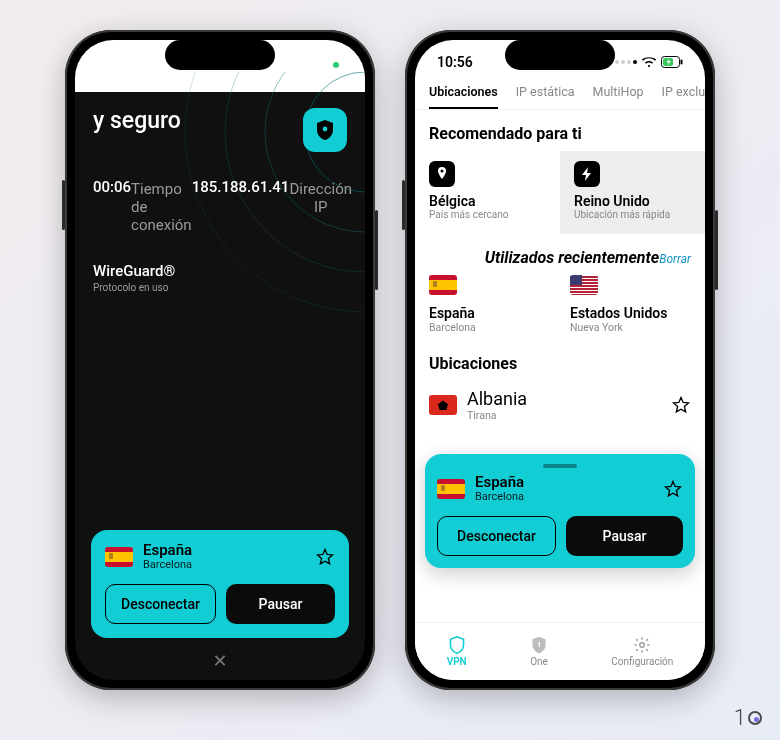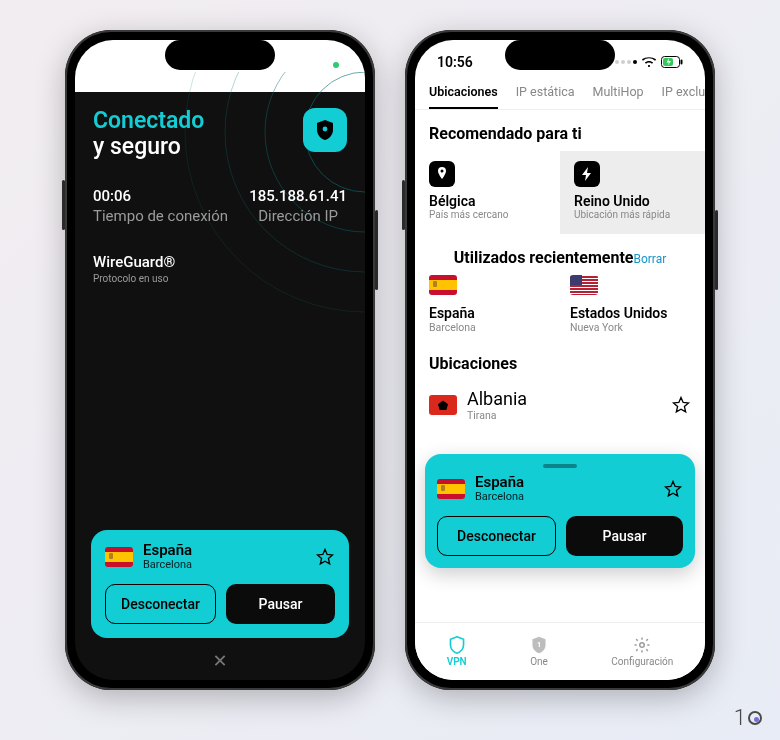--- a/index.html
+++ b/index.html
@@ -65,21 +65,21 @@
   .wave-wrap { position: absolute; right: -60px; top: -20px; width: 260px; height: 260px; pointer-events:none; }
   .wave-wrap svg { position:absolute; inset:0; }
   .title-row { display:flex; justify-content:space-between; align-items:flex-start; position:relative; z-index:2; }
   .title-connected { font-size: 23px; font-weight: 600; color: var(--cyan); line-height:1.15; }
   .title-secure { font-size: 23px; font-weight: 500; color: var(--white); line-height:1.15; }
   .shield-badge {
     width: 44px; height: 44px; border-radius: 12px;
     background: var(--cyan); display:flex; align-items:center; justify-content:center;
   }
   .metrics { display:flex; justify-content:space-between; margin-top: 26px; position:relative; z-index:2; }
-  .metric { display:flex; flex-direction:column; }
+  .metric { display:flex; flex-direction:row; }
   .metric.right { text-align:center; }
   .metric .val { font-size: 15px; font-weight: 500; }
   .metric .lbl { font-size: 15px; color: var(--light-txt); margin-top:2px; }
   .proto { margin-top: 28px; position:relative; z-index:2; }
   .proto .val { font-size: 15px; font-weight:500; }
   .proto .lbl { font-size: 10px; color: var(--light-txt); margin-top:2px; }
   .filler { flex:1; }
   .conn-card {
     background: var(--cyan);
     border-radius: 16px;
@@ -128,21 +128,21 @@
   .tab { padding-bottom:8px; white-space:nowrap; }
   .tab.active { color:#000; font-weight:600; border-bottom:2px solid #000; }
   .scroll { flex:1; overflow:hidden; position:relative; }
   .section-h { font-size:16px; font-weight:700; padding:14px 14px 8px; }
   .reco { display:flex; }
   .reco-card { flex:1; padding:10px 14px 14px; }
   .reco-card:last-child { background:#ededed; }
   .ic-sq { width:26px; height:26px; border-radius:6px; background:#000; color:#fff; display:flex; align-items:center; justify-content:center; margin-bottom:6px; }
   .reco .name { font-size:14px; font-weight:600; }
   .reco .sub { font-size:10px; color:#888; }
-  .row-head { display:flex; justify-content:center; align-items:baseline; padding:14px 14px 4px; }
+  .row-head { display:flex; justify-content:flex-end; align-items:baseline; padding:14px 14px 4px;font-style:italic; }
   .row-head .h { font-size:16px; font-weight:700; }
   .row-head .link { font-size:12px; color:#1595c9; }
   .recent { display:flex; padding:4px 14px 6px; gap:20px; }
   .recent .item { flex:1; }
   .recent .flag { margin-bottom:6px; }
   .recent .name { font-size:14px; font-weight:600; }
   .recent .sub { font-size:10.5px; color:#888; }
   .loc-row { display:flex; align-items:center; gap:10px; padding:8px 14px; }
   .loc-row .txt { flex:1; display:flex; flex-direction:column; line-height:1.15; }
   .loc-row .name { font-size:18px; font-weight:400; }
@@ -179,21 +179,20 @@
         <div class="wave-wrap">
           <svg viewBox="0 0 260 260">
             <circle cx="200" cy="60" r="60" stroke="#0e6f73" stroke-width="1" fill="none" opacity="0.6"></circle>
             <circle cx="200" cy="60" r="100" stroke="#0e6f73" stroke-width="1" fill="none" opacity="0.45"></circle>
             <circle cx="200" cy="60" r="140" stroke="#0e6f73" stroke-width="1" fill="none" opacity="0.3"></circle>
             <circle cx="200" cy="60" r="180" stroke="#0e6f73" stroke-width="1" fill="none" opacity="0.2"></circle>
           </svg>
         </div>
         <div class="title-row">
           <div>
-            <div class="title-connected">Conectado</div>
             <div class="title-secure">y seguro</div>
           </div>
           <div class="shield-badge">
             <svg width="20" height="22" viewBox="0 0 20 22">
                 <path d="M10 1 L18 4 V11 C18 16 14 20 10 21 C6 20 2 16 2 11 V4 Z" fill="#000"></path>
                 <circle cx="10" cy="10" r="2.4" fill="#13cdd4"></circle>
               </svg>
           </div>
         </div>
 

